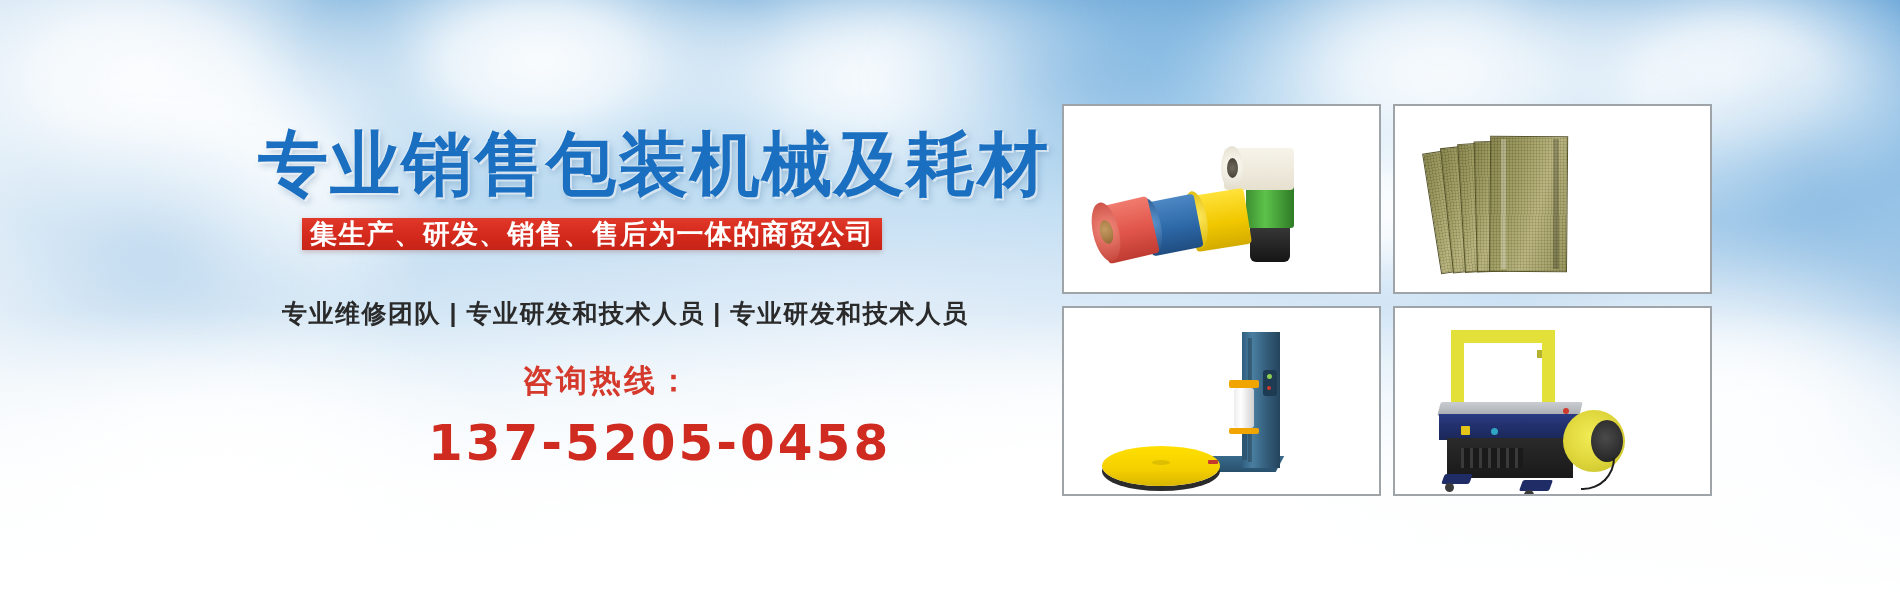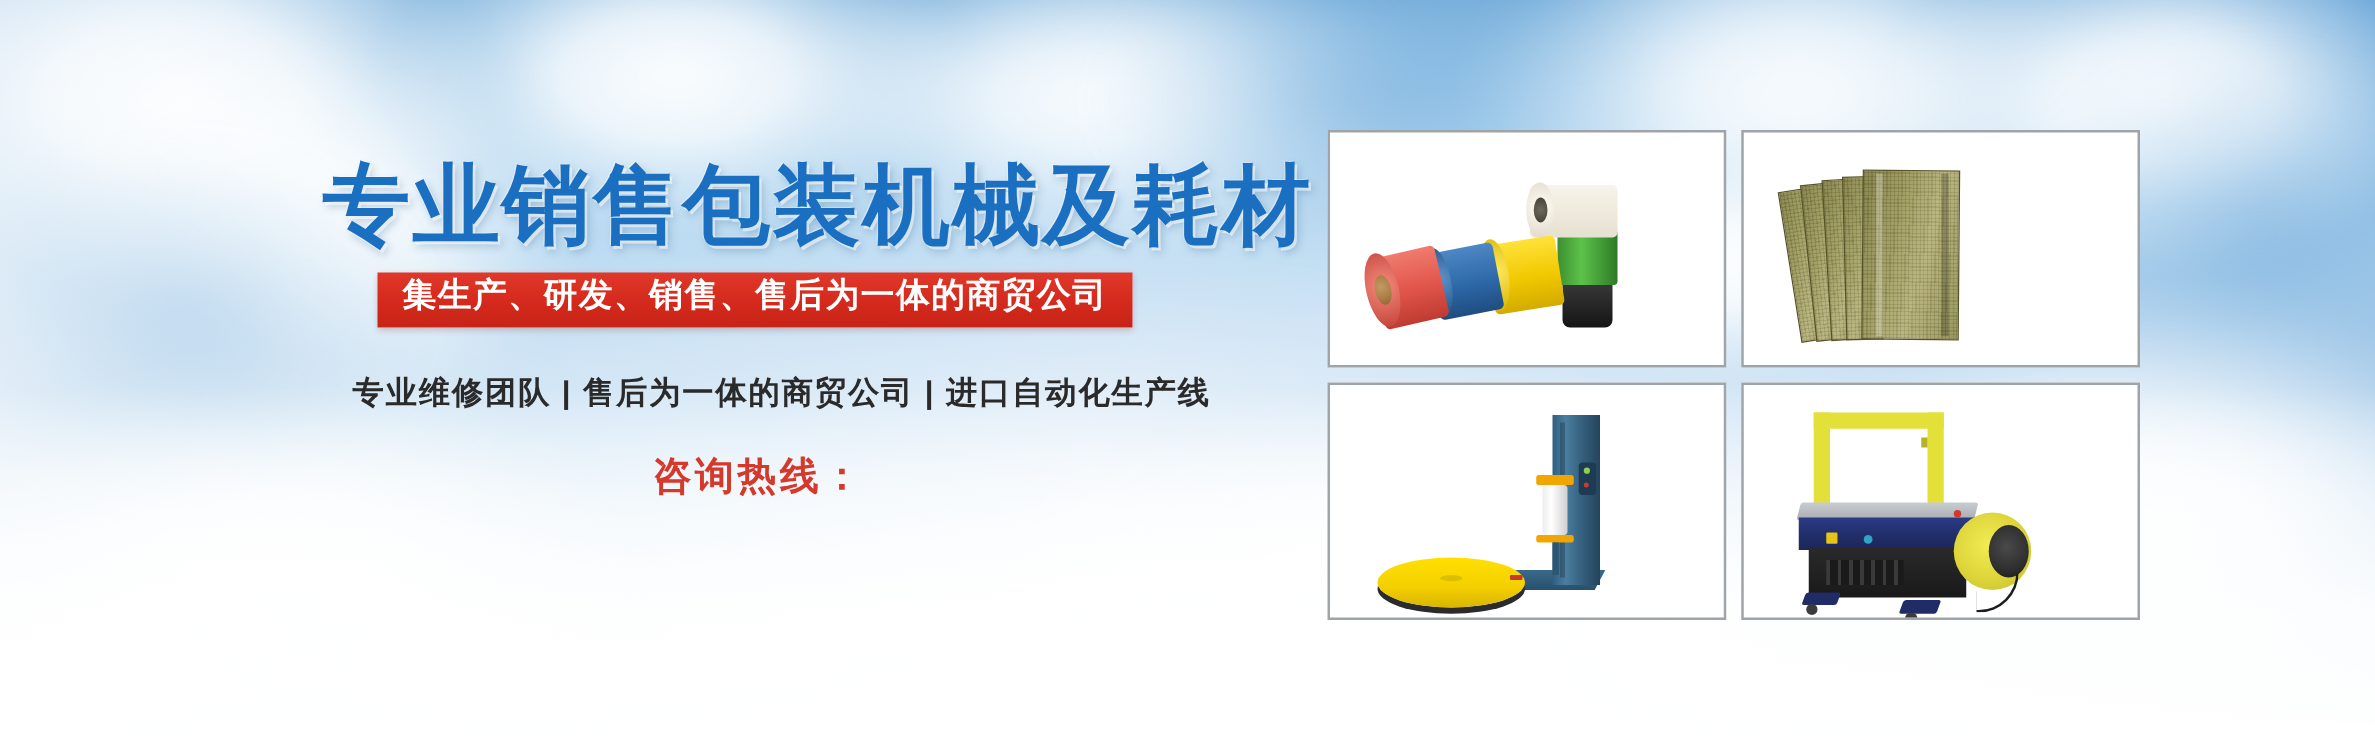--- a/index.html
+++ b/index.html
@@ -104,24 +104,25 @@
     text-shadow:
        2px 2px 0 rgba(255,255,255,0.55),
       -1px -1px 0 rgba(255,255,255,0.35),
        3px 4px 7px rgba(40,90,140,0.28);
     font-family: "Liberation Sans", "DejaVu Sans", sans-serif;
   }
 
   .red-ribbon {
     position: absolute;
     left: 302px; top: 218px;
-    height: 44px;
-    padding: 0 20px;
+    height: 32px;
+    padding: 0 8px;
     background: linear-gradient(to bottom, #e0382a 0%, #d4291c 55%, #c62417 100%);
     display: flex;
+    align-items: center;
     box-shadow: 0 2px 5px rgba(120,30,20,0.25);
   }
   .red-ribbon span {
     font-size: 27px;
     font-weight: bold;
     color: #ffffff;
     letter-spacing: 1.2px;
     white-space: nowrap;
   }
 
@@ -297,24 +298,25 @@
   <div class="haze-bottom"></div>
 
   <div class="text-block">
 
     <div class="headline">专业销售包装机械及耗材</div>
 
     <div class="red-ribbon">
       <span>集生产、研发、销售、售后为一体的商贸公司</span>
     </div>
 
-    <div class="subline">专业维修团队 | 售后为一体的商贸公司 | 进口自动化生产线</div>
+    <div class="subline">专业维修团队 | 专业研发和技术人员 | 专业研发和技术人员</div>
 
     <div class="hotline-label">咨询热线：</div>
 
+    <div class="hotline-number">137-5205-0458</div>
   </div>
 
   <div class="grid">
 
     <div class="card">
       <div class="stage">
 
         <div class="body" style="position:absolute; left:186px; top:118px; width:40px; height:38px; background:linear-gradient(to bottom,#3a3a3a,#151515); border-radius:0 0 6px 6px;"></div>
 
         <div style="position:absolute; left:182px; top:78px; width:48px; height:44px; background:linear-gradient(to right,#3d8f31,#5cc24a 40%,#2f7a26); border-radius:3px;"></div>

